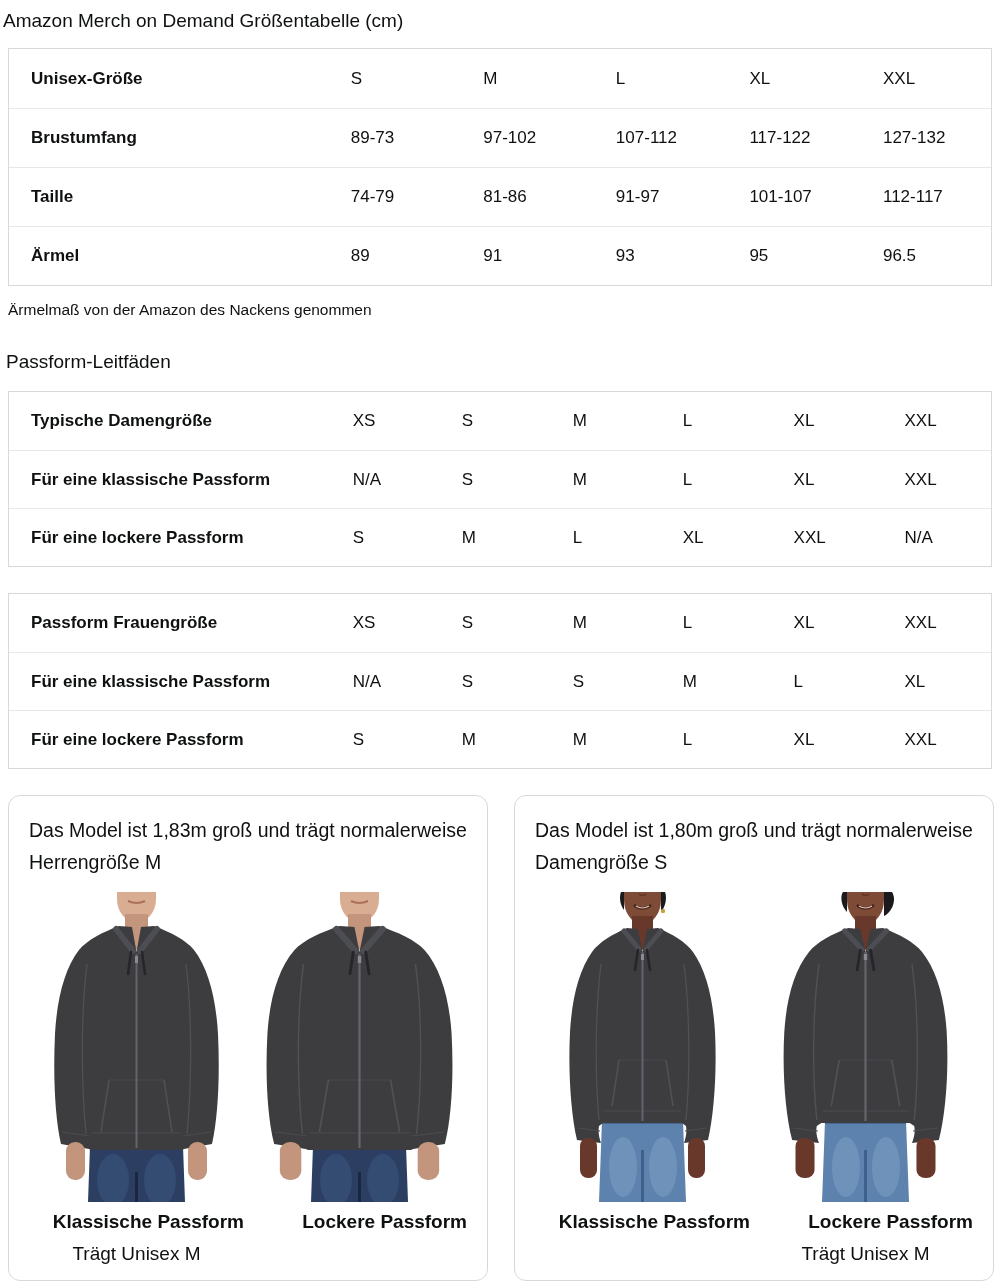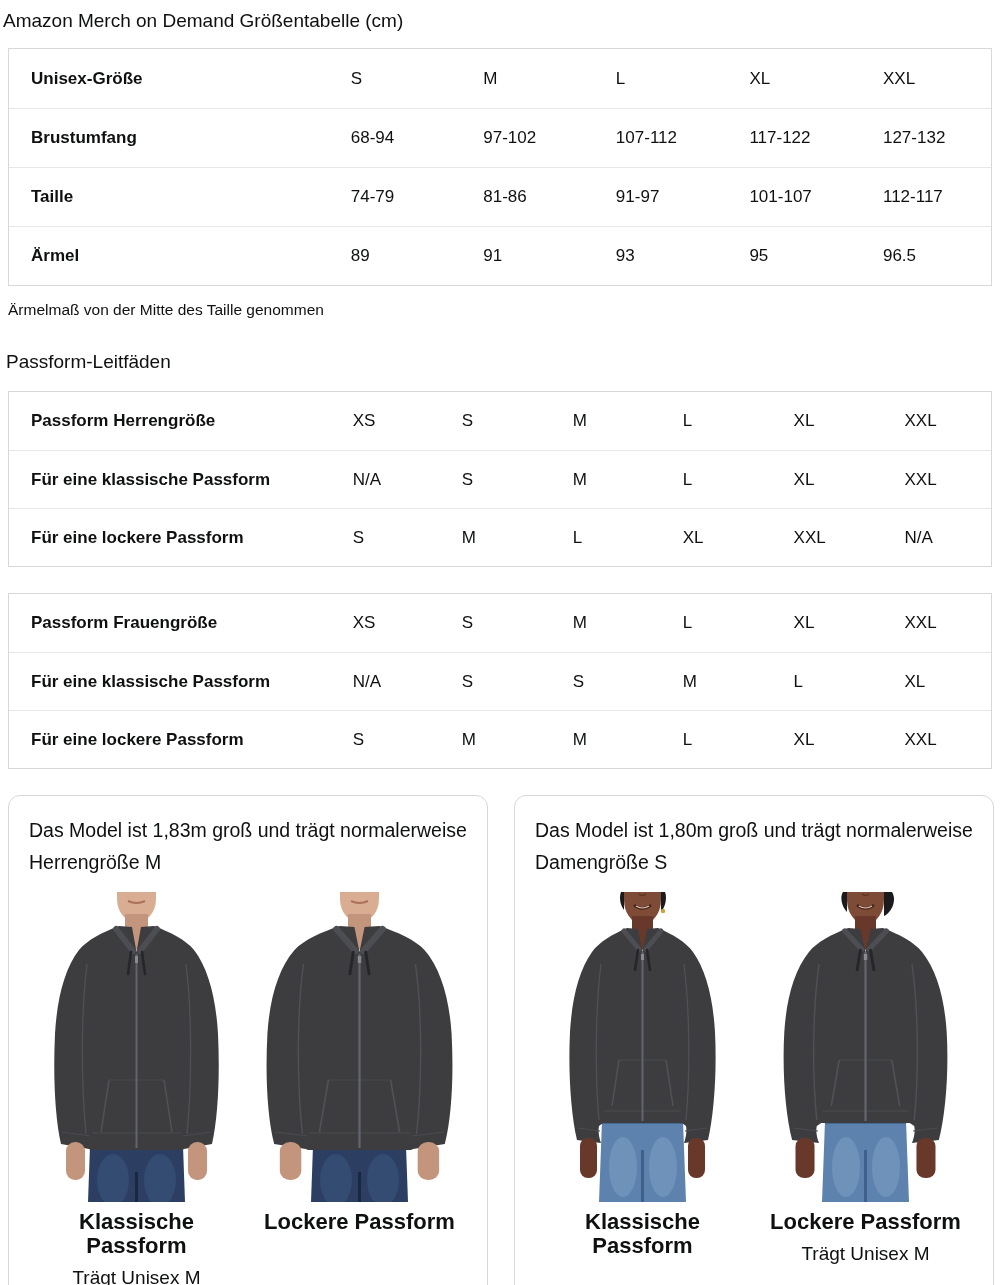--- a/index.html
+++ b/index.html
@@ -27,21 +27,21 @@
   .section-heading{font-size:19px;font-weight:400;line-height:24px;margin:30px 0 0 -2px;}
   table.t2{margin-top:17px;}
   table.t3{margin-top:26px;}
   .cards{display:flex;gap:26px;margin-top:26px;}
   .model-card{flex:1;border:1px solid var(--border);border-radius:12px;
       padding:18px 20px 14px;background:#fff;}
   .card-desc{font-size:19.5px;line-height:32px;margin:0;}
   .figures{display:flex;justify-content:center;gap:8px;margin-top:14px;}
   figure.fit-figure{margin:0;width:215px;text-align:center;}
   .model-photo{display:block;width:215px;height:310px;background:#fff;}
-  .fit-label{font-weight:700;font-size:22px;line-height:24px;margin-top:8px;}
+  .fit-label{font-weight:700;font-size:19px;line-height:24px;margin-top:8px;text-align:right;}
   .size-label{font-weight:400;font-size:19px;line-height:24px;margin-top:8px;}
   .defs-holder{position:absolute;width:0;height:0;overflow:hidden;}
 </style>
 </head>
 <body>
 
 <svg class="defs-holder" aria-hidden="true">
   <defs>
     <g id="man-face">
       <path d="M88,0 L127,0 L127,7 C127,20 119,29 107.5,32 C96,29 88,20 88,7 Z" style="fill:var(--skin_male)"></path>
@@ -138,21 +138,21 @@
       <tr>
         <th>Unisex-Größe</th>
         <td>S</td>
         <td>M</td>
         <td>L</td>
         <td>XL</td>
         <td>XXL</td>
       </tr>
       <tr>
         <th>Brustumfang</th>
-        <td>68-94</td>
+        <td>89-73</td>
         <td>97-102</td>
         <td>107-112</td>
         <td>117-122</td>
         <td>127-132</td>
       </tr>
       <tr>
         <th>Taille</th>
         <td>74-79</td>
         <td>81-86</td>
         <td>91-97</td>
@@ -163,37 +163,37 @@
         <th>Ärmel</th>
         <td>89</td>
         <td>91</td>
         <td>93</td>
         <td>95</td>
         <td>96.5</td>
       </tr>
     </tbody>
   </table>
 
-  <p class="note">Ärmelmaß von der Mitte des Taille genommen</p>
+  <p class="note">Ärmelmaß von der Amazon des Nackens genommen</p>
 
   <h2 class="section-heading">Passform-Leitfäden</h2>
 
   <table class="chart t2">
     <colgroup>
         <col style="width:35%">
         <col style="width:11.1%">
         <col style="width:11.3%">
         <col style="width:11.2%">
         <col style="width:11.3%">
         <col style="width:11.3%">
         <col style="width:8.8%">
       </colgroup>
     <tbody>
       <tr>
-        <th>Passform Herrengröße</th>
+        <th>Typische Damengröße</th>
         <td>XS</td>
         <td>S</td>
         <td>M</td>
         <td>L</td>
         <td>XL</td>
         <td>XXL</td>
       </tr>
       <tr>
         <th>Für eine klassische Passform</th>
         <td>N/A</td>

